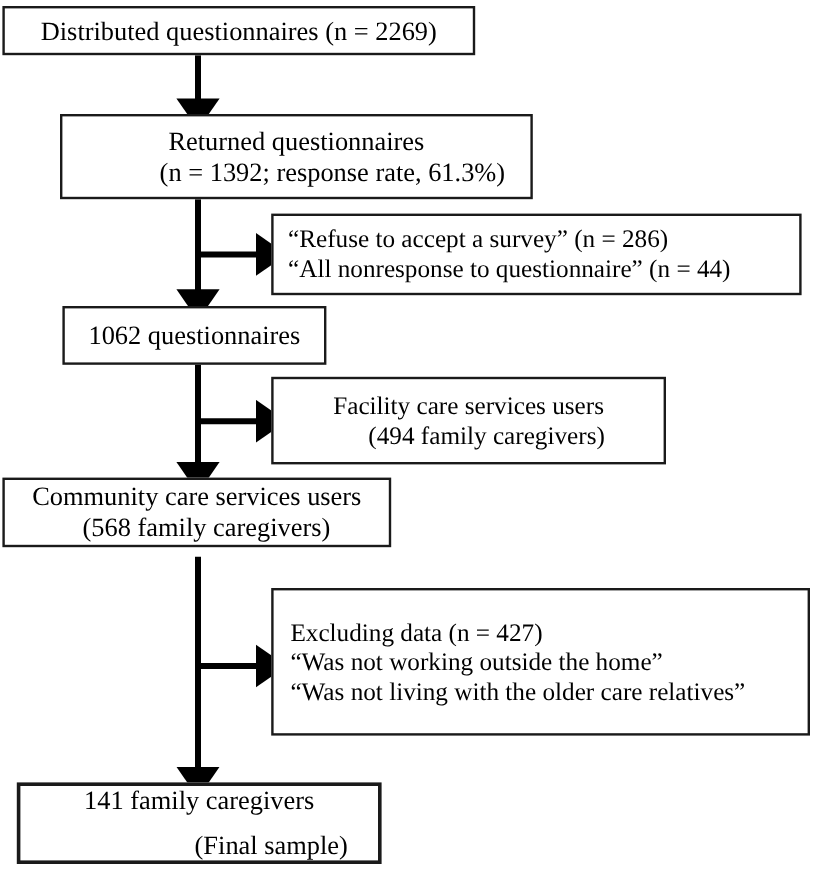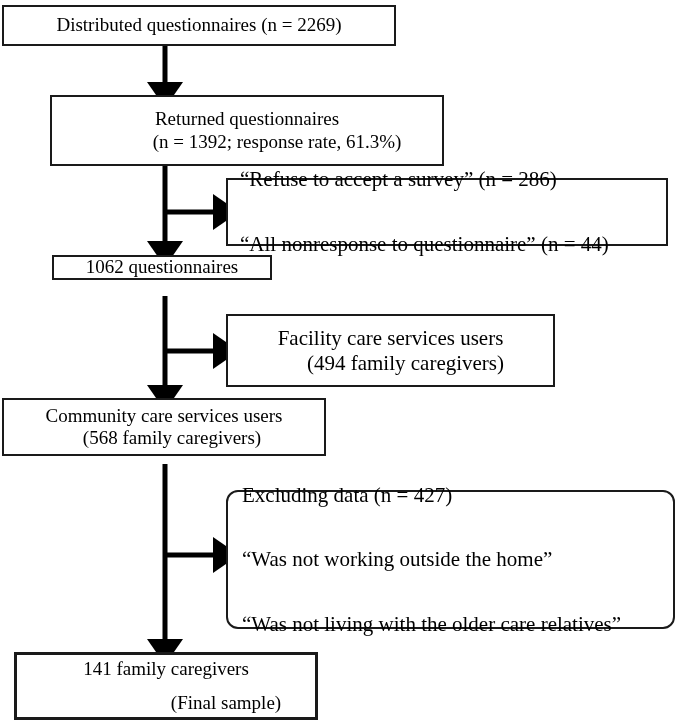--- a/index.html
+++ b/index.html
@@ -27,26 +27,26 @@
     line-height: 1.17;
   }
   .node.thick {
     border-width: 3px;
   }
   .node .ln {
     display: block;
     white-space: pre;
   }
   .align-center { text-align: center; }
-  .align-left   { text-align: left; gap: 40px; }
+  .align-left   { text-align: left; }
   .pad-l { padding-left: 12px; }
   .pad-l2 { padding-left: 14px; }
 
   
-  .fs22 { font-size: 19px; }
+  .fs22 { font-size: 22px; }
   .fs21 { font-size: 21px; }
 
   svg.wires {
     position: absolute;
     left: 0;
     top: 0;
     width: 680px;
     height: 725px;
     pointer-events: none;
   }
@@ -96,35 +96,35 @@
   <div class="node fs22 align-center" style="left:2px; top:95px; width:394px; height:71px;margin-left:48px;">
     <span class="ln">Returned questionnaires</span>
     <span class="ln" style="padding-left: 60px;">(n = 1392; response rate, 61.3%)</span>
   </div>
 
   <div class="node fs21 align-left pad-l" style="left:226px; top:178px; width:442px; height:68px;">
     <span class="ln">“Refuse to accept a survey” (n = 286)</span>
     <span class="ln">“All nonresponse to questionnaire” (n = 44)</span>
   </div>
 
-  <div class="node fs22 align-center" style="left:52px; top:255px; width:220px; height:25px;">
+  <div class="node fs22 align-center" style="left:52px; top:255px; width:220px; height:49px;">
     <span class="ln">1062 questionnaires</span>
   </div>
 
   <div class="node fs21 align-center" style="left:226px; top:314px; width:329px; height:73px;">
     <span class="ln">Facility care services users</span>
     <span class="ln" style="padding-left: 30px;">(494 family caregivers)</span>
   </div>
 
   <div class="node fs22 align-center" style="left:2px; top:398px; width:324px; height:58px;">
     <span class="ln">Community care services users</span>
     <span class="ln" style="padding-left: 16px;">(568 family caregivers)</span>
   </div>
 
-  <div class="node fs21 align-left pad-l2" style="left:226px; top:490px; width:449px; height:139px;border-radius:12px;">
+  <div class="node fs21 align-left pad-l2" style="left:226px; top:490px; width:449px; height:123px;">
     <span class="ln">Excluding data (n = 427)</span>
     <span class="ln">“Was not working outside the home”</span>
     <span class="ln">“Was not living with the older care relatives”</span>
   </div>
 
   <div class="node thick fs22 align-center" style="left:14px; top:652px; width:304px; height:68px;">
     <span class="ln">141 family caregivers</span>
     <span class="ln" style="padding-left: 120px; margin-top: 12px;">(Final sample)</span>
   </div>
 

